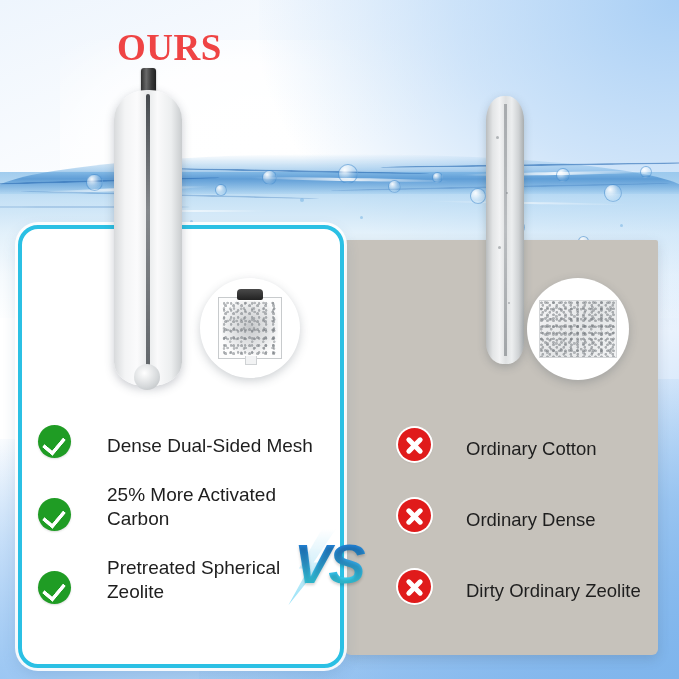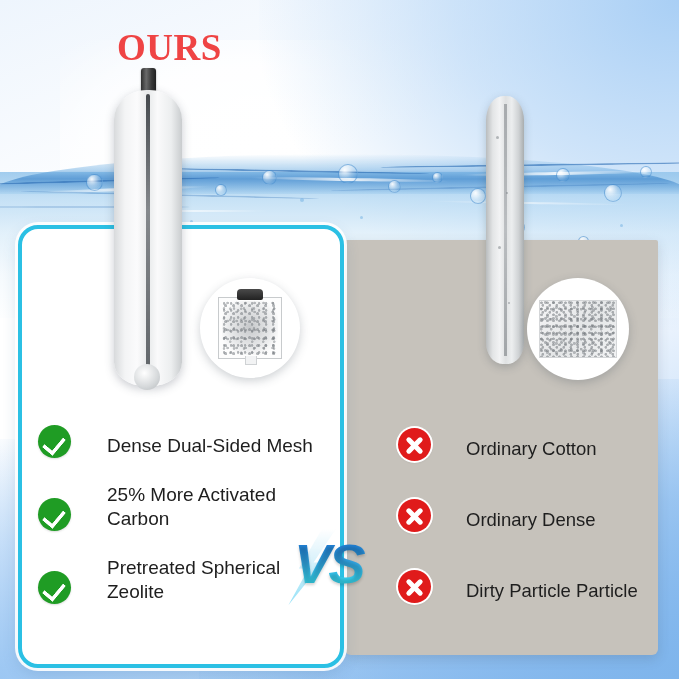--- a/index.html
+++ b/index.html
@@ -342,21 +342,21 @@
     <div class="item">
       <span class="ico ico-x"></span>
       <span class="item-text">Ordinary Cotton</span>
     </div>
     <div class="item">
       <span class="ico ico-x"></span>
       <span class="item-text">Ordinary Dense</span>
     </div>
     <div class="item">
       <span class="ico ico-x"></span>
-      <span class="item-text">Dirty Particle Particle</span>
+      <span class="item-text">Dirty Ordinary Zeolite</span>
     </div>
   </div>
 
   <div class="vs">
     <div class="vs-bolt"></div>
     <div class="vs-text">VS</div>
   </div>
 
 </div>
 

